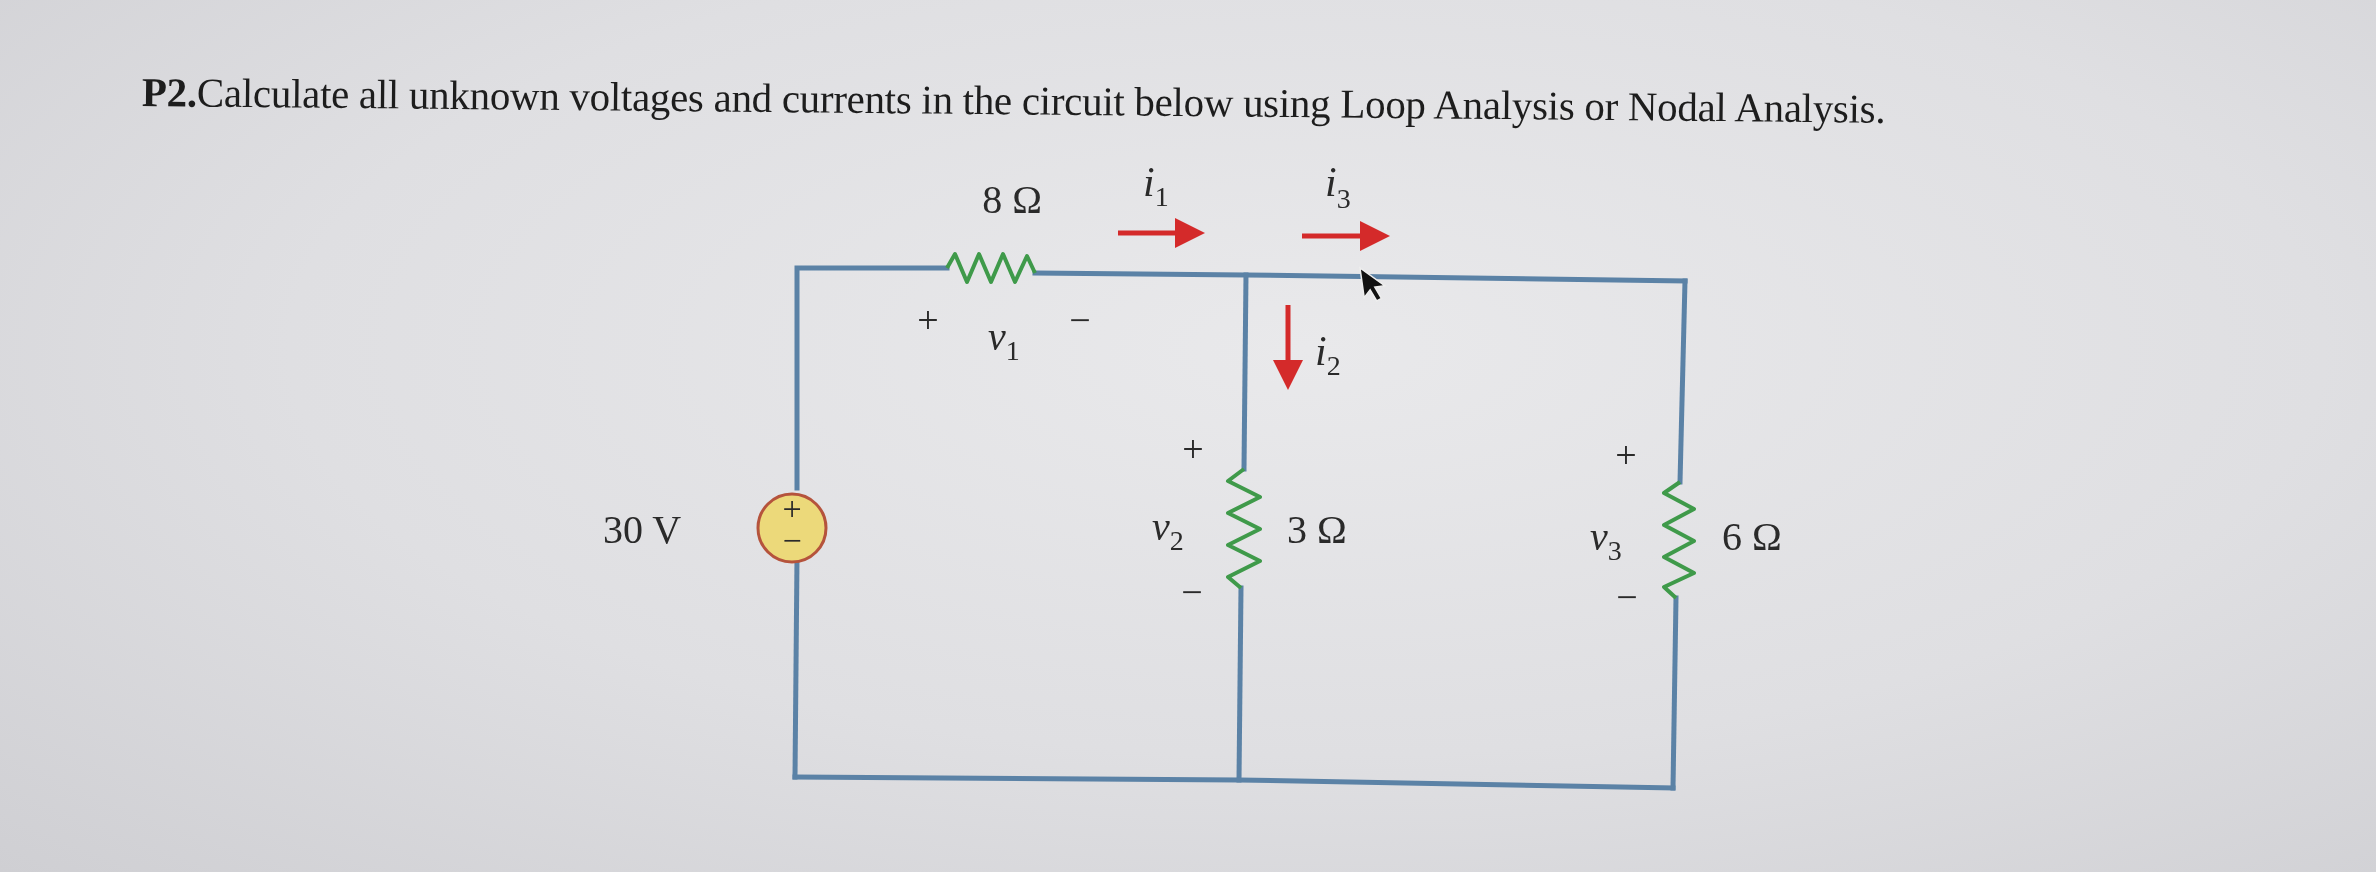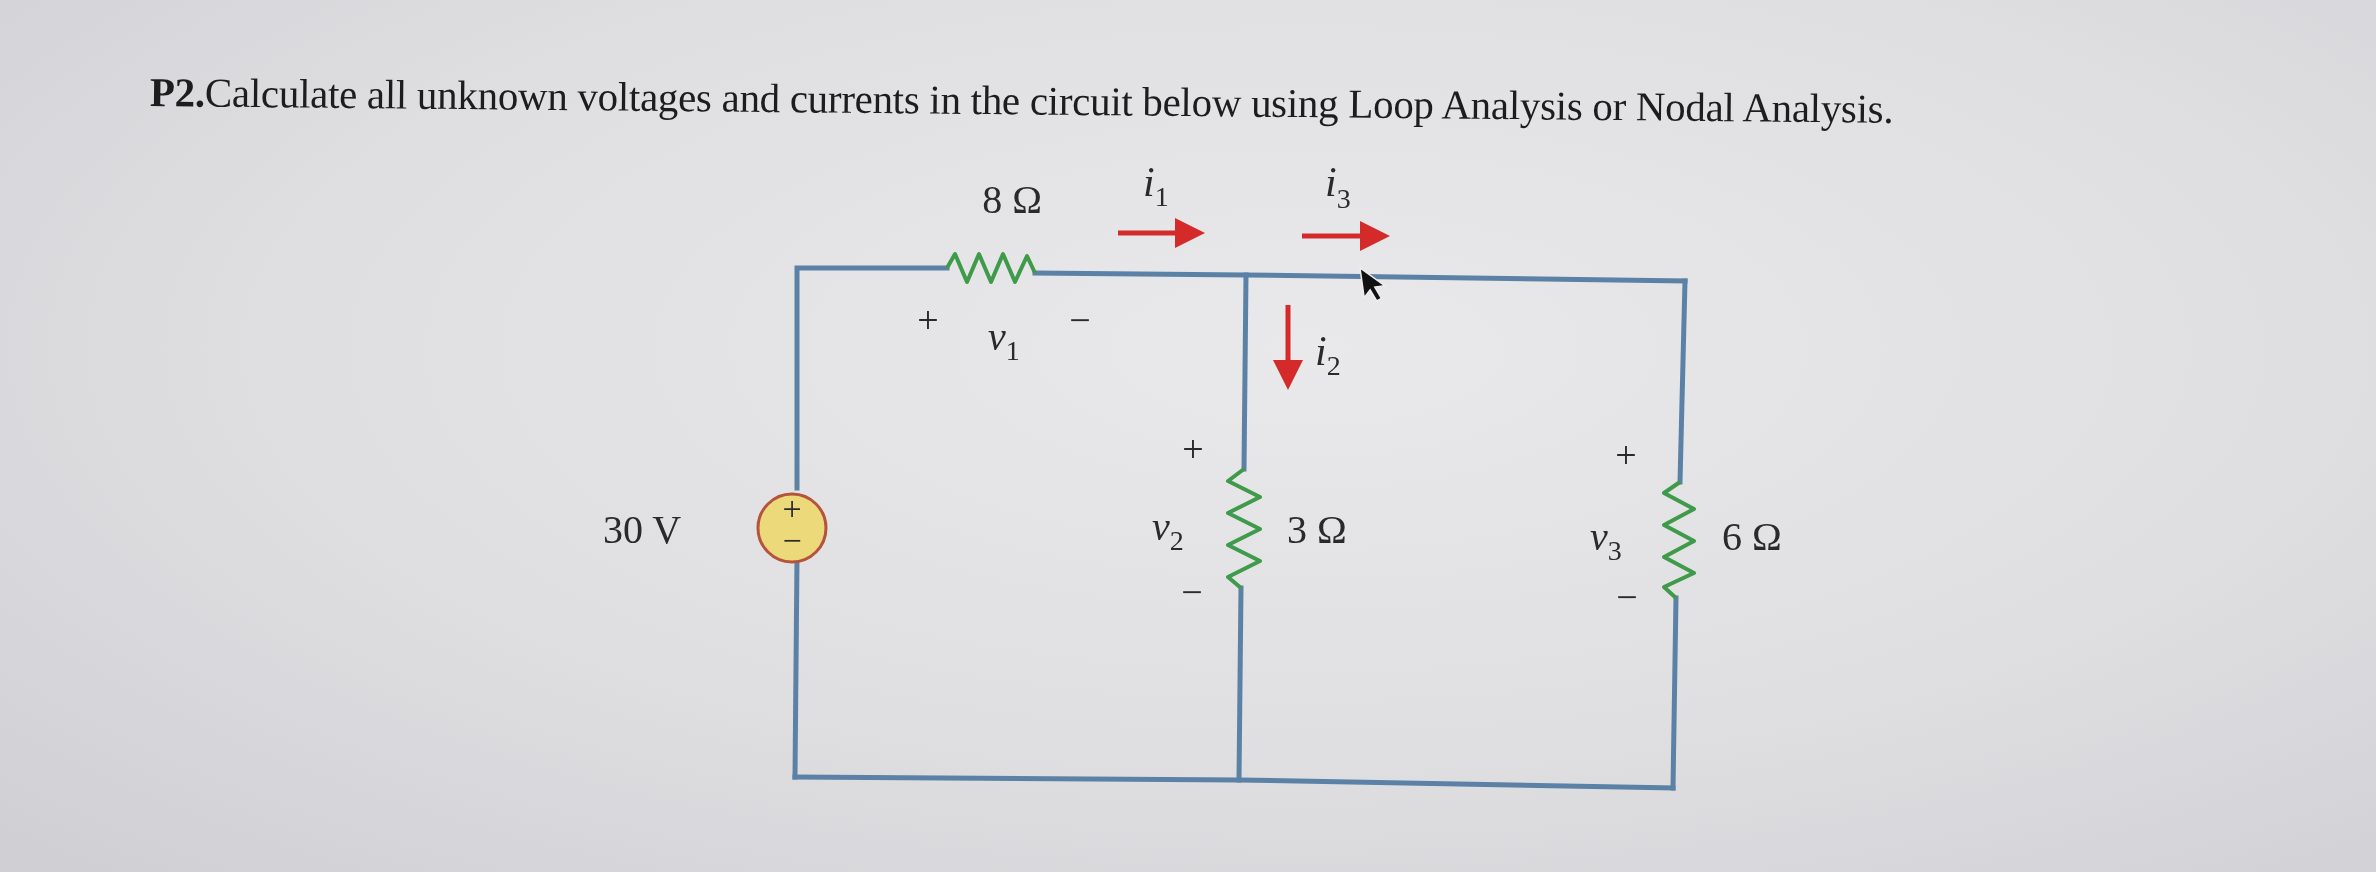--- a/index.html
+++ b/index.html
@@ -8,21 +8,21 @@
     background: radial-gradient(ellipse at 55% 40%, #e9e9eb 0%, #dfdfe2 55%, #cfcfd3 100%);
     font-family: "Liberation Serif", "DejaVu Serif", serif;
     position:relative;
   }
   .problem {
     position:absolute; left:142px; top:68px;
     font-size:41px; color:#1d1d1d; letter-spacing:-0.3px;
     transform: rotate(0.55deg); transform-origin:left center;
     white-space:nowrap;
   }
-  .problem .num { font-weight:bold;margin-left:8px; }
+  .problem .num { font-weight:bold; }
   svg.circuit { position:absolute; left:0; top:0; }
   .lbl { font-family:"Liberation Serif","DejaVu Serif",serif; fill:#2a2a2a; }
   .ital { font-style:italic; }
 </style>
 </head>
 <body>
 
 <div class="problem">
   <span class="num">P2.</span><span>Calculate all unknown voltages and currents in the circuit below using Loop Analysis or Nodal Analysis.</span>
 </div>

